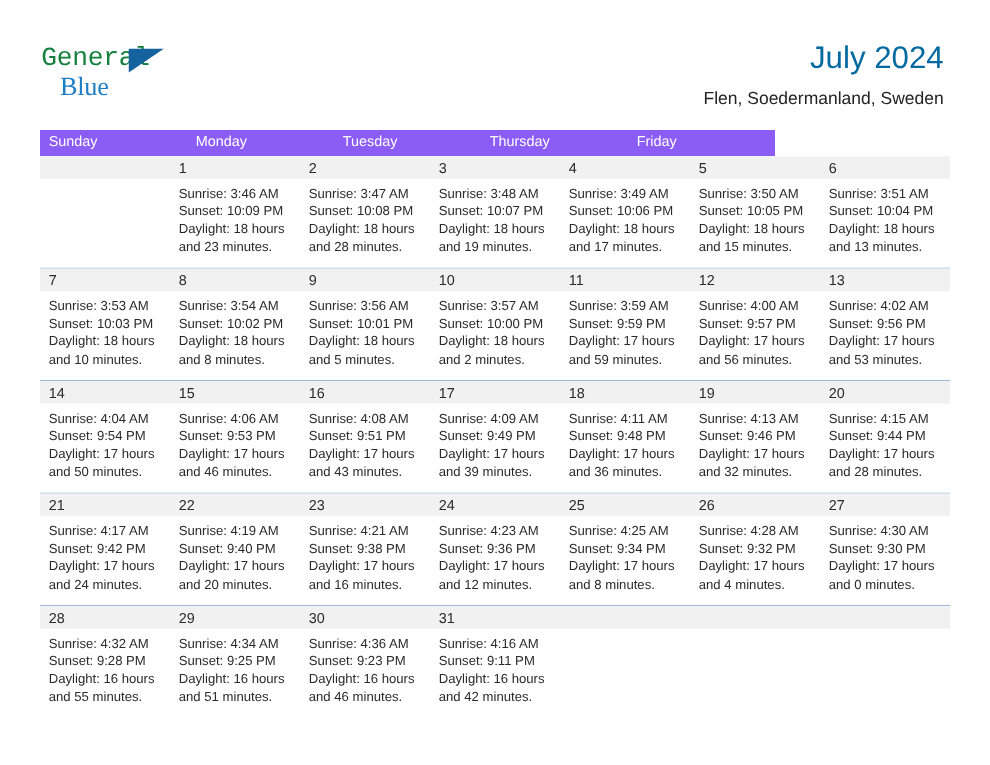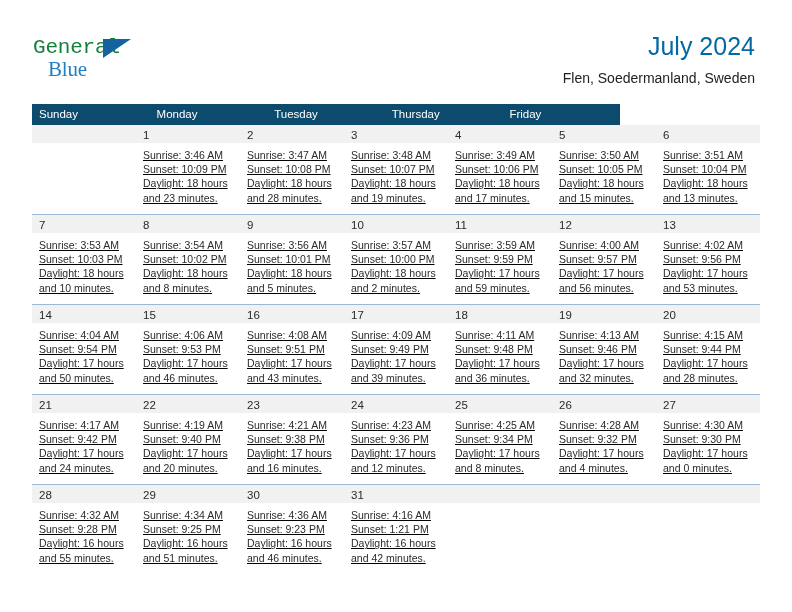--- a/index.html
+++ b/index.html
@@ -93,21 +93,21 @@
     position: absolute;
     left: 32px;
     top: 104px;
     width: 728px;
   }
 
   .weekday-row {
     display: flex;
     width: 588px;
     height: 21px;
-    background: #0c4a6e;
+    background: #8b5cf6;
   }
   .weekday {
     flex: 1 1 0;
     color: #ffffff;
     font-size: 11.5px;
     line-height: 21px;
     padding-left: 7px;
     box-sizing: border-box;
     white-space: nowrap;
     overflow: hidden;
@@ -140,21 +140,20 @@
     box-sizing: border-box;
   }
   .daynum {
     font-size: 11.5px;
     line-height: 18px;
     color: #2a2a2a;
   }
   .day-body {
     padding: 5px 5px 0 7px;
     box-sizing: border-box;
-    text-decoration: underline;
   }
   .day-line {
     font-size: 10.5px;
     line-height: 14.2px;
     color: #2a2a2a;
     white-space: nowrap;
   }
 </style>
 </head>
 <body>
@@ -465,21 +464,21 @@
               <div class="day-line">Sunrise: 4:36 AM</div>
               <div class="day-line">Sunset: 9:23 PM</div>
               <div class="day-line">Daylight: 16 hours</div>
               <div class="day-line">and 46 minutes.</div>
             </div>
           </div>
           <div class="day-cell">
             <div class="daynum-band"><span class="daynum">31</span></div>
             <div class="day-body">
               <div class="day-line">Sunrise: 4:16 AM</div>
-              <div class="day-line">Sunset: 1:21 PM</div>
+              <div class="day-line">Sunset: 9:11 PM</div>
               <div class="day-line">Daylight: 16 hours</div>
               <div class="day-line">and 42 minutes.</div>
             </div>
           </div>
           <div class="day-cell empty">
             <div class="daynum-band"><span class="daynum"></span></div>
             <div class="day-body"></div>
           </div>
           <div class="day-cell empty">
             <div class="daynum-band"><span class="daynum"></span></div>

